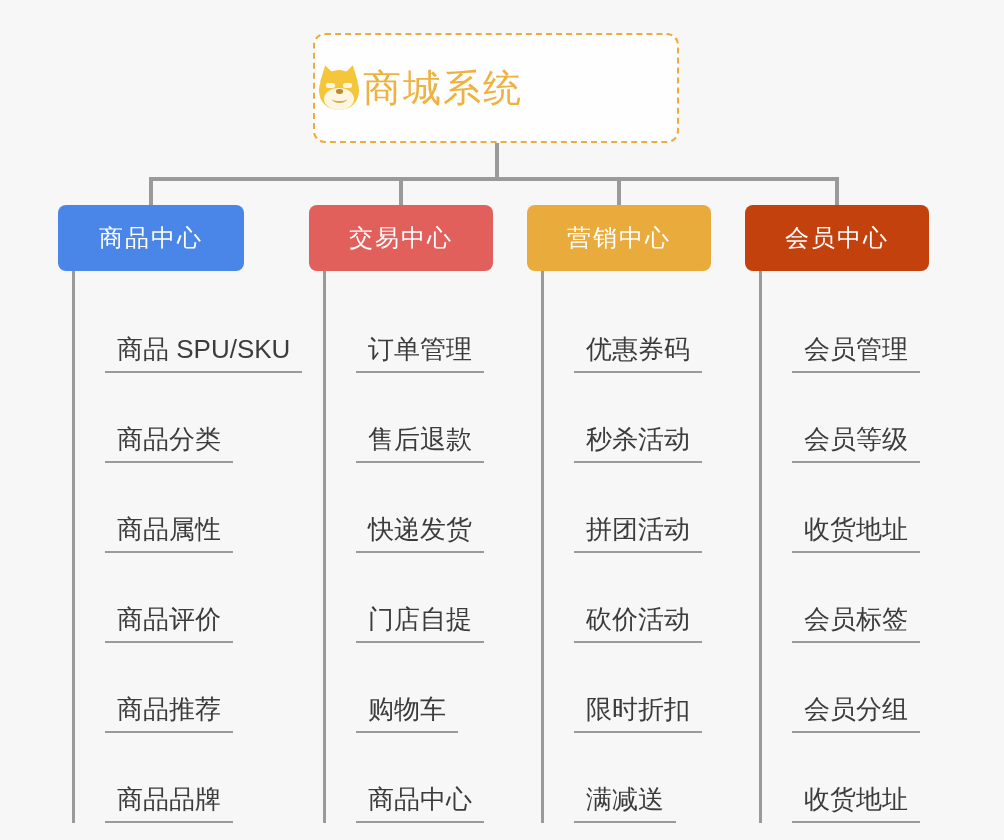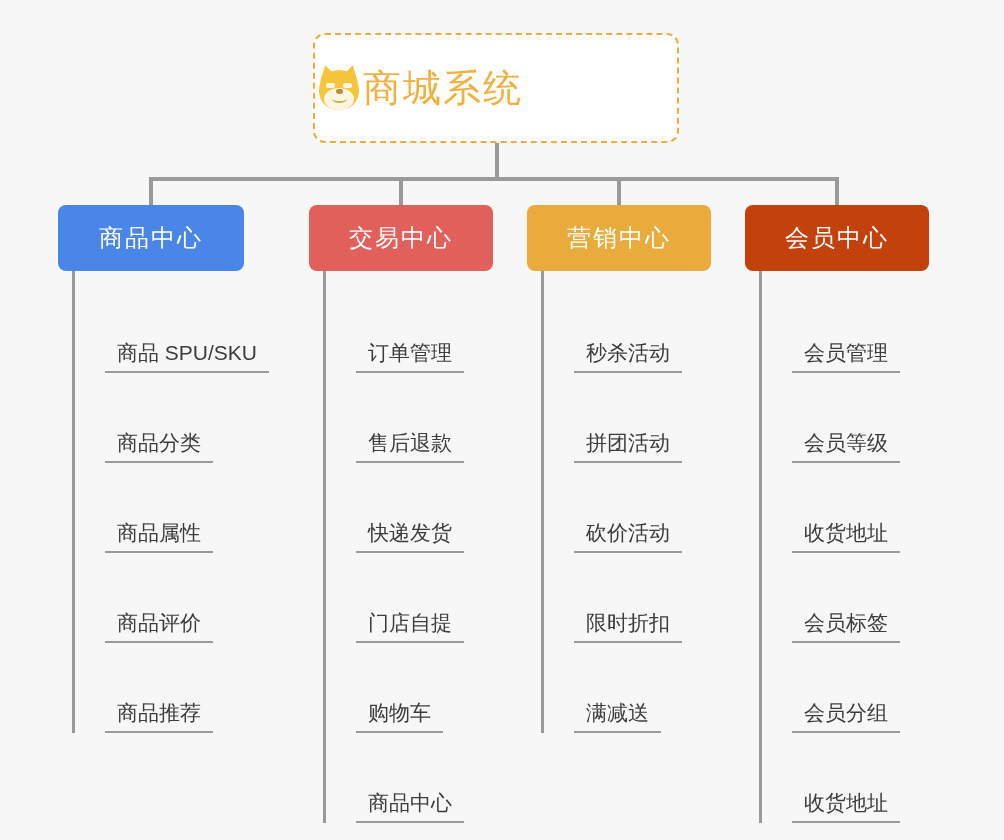--- a/index.html
+++ b/index.html
@@ -114,21 +114,21 @@
 
   .leaf {
     height: 90px;
     display: flex;
     align-items: flex-end;
     padding-left: 30px;
   }
 
   .leaf-text {
     display: inline-block;
-    font-size: 21px;
+    font-size: 26px;
     color: #3c3c3c;
     line-height: 1.35;
     padding: 0 12px 4px 12px;
     border-bottom: 2px solid #9a9a9a;
     white-space: nowrap;
   }
 
   
   .shiba { position: absolute; inset: 0; }
   .shiba .ear {
@@ -218,20 +218,23 @@
         </div>
       <div class="leaf">
           <span class="leaf-text">商品属性</span>
         </div>
       <div class="leaf">
           <span class="leaf-text">商品评价</span>
         </div>
       <div class="leaf">
           <span class="leaf-text">商品推荐</span>
         </div>
+      <div class="leaf">
+          <span class="leaf-text">商品品牌</span>
+        </div>
     </div>
   </div>
 
   <div class="branch branch-2">
     <div class="branch-header">交易中心</div>
     <div class="leaf-list">
       <div class="leaf">
           <span class="leaf-text">订单管理</span>
         </div>
       <div class="leaf">
@@ -249,20 +252,23 @@
       <div class="leaf">
           <span class="leaf-text">商品中心</span>
         </div>
     </div>
   </div>
 
   <div class="branch branch-3">
     <div class="branch-header">营销中心</div>
     <div class="leaf-list">
       <div class="leaf">
+          <span class="leaf-text">优惠券码</span>
+        </div>
+      <div class="leaf">
           <span class="leaf-text">秒杀活动</span>
         </div>
       <div class="leaf">
           <span class="leaf-text">拼团活动</span>
         </div>
       <div class="leaf">
           <span class="leaf-text">砍价活动</span>
         </div>
       <div class="leaf">
           <span class="leaf-text">限时折扣</span>

